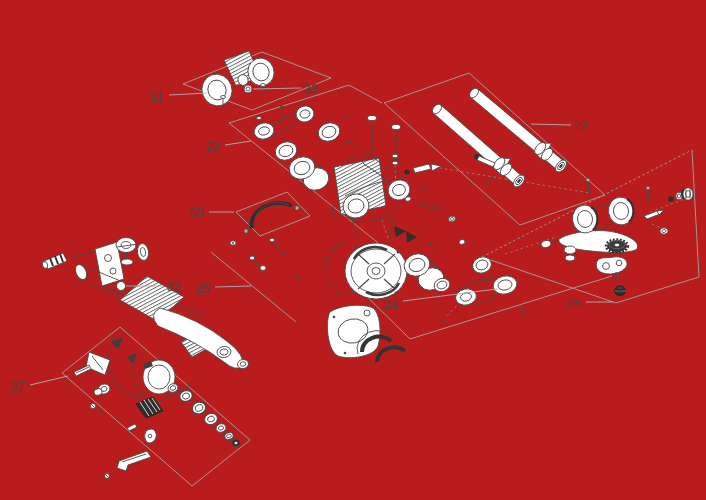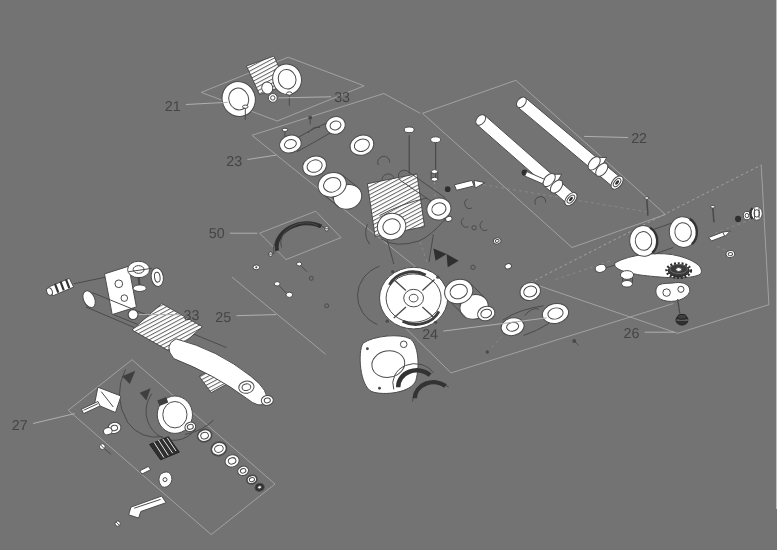--- a/index.html
+++ b/index.html
@@ -1,16 +1,16 @@
 <!DOCTYPE html>
 <html><head>
 <meta charset="utf-8">
 <style>
   html,body{margin:0;padding:0;background:#ffffff;}
-  .canvas{position:relative;width:706px;height:500px;overflow:hidden;background:#737373;
+  .canvas{position:relative;width:706px;height:500px;overflow:hidden;background:#b91c1c;
           font-family:"Liberation Sans",sans-serif;}
   svg{display:block;}
   text.part-label{font-family:"Liberation Sans",sans-serif;}
 </style>
 </head>
 <body>
 
 <div class="canvas">
   <svg id="diagram" width="706" height="500" viewBox="0 0 706 500">
     <defs>

